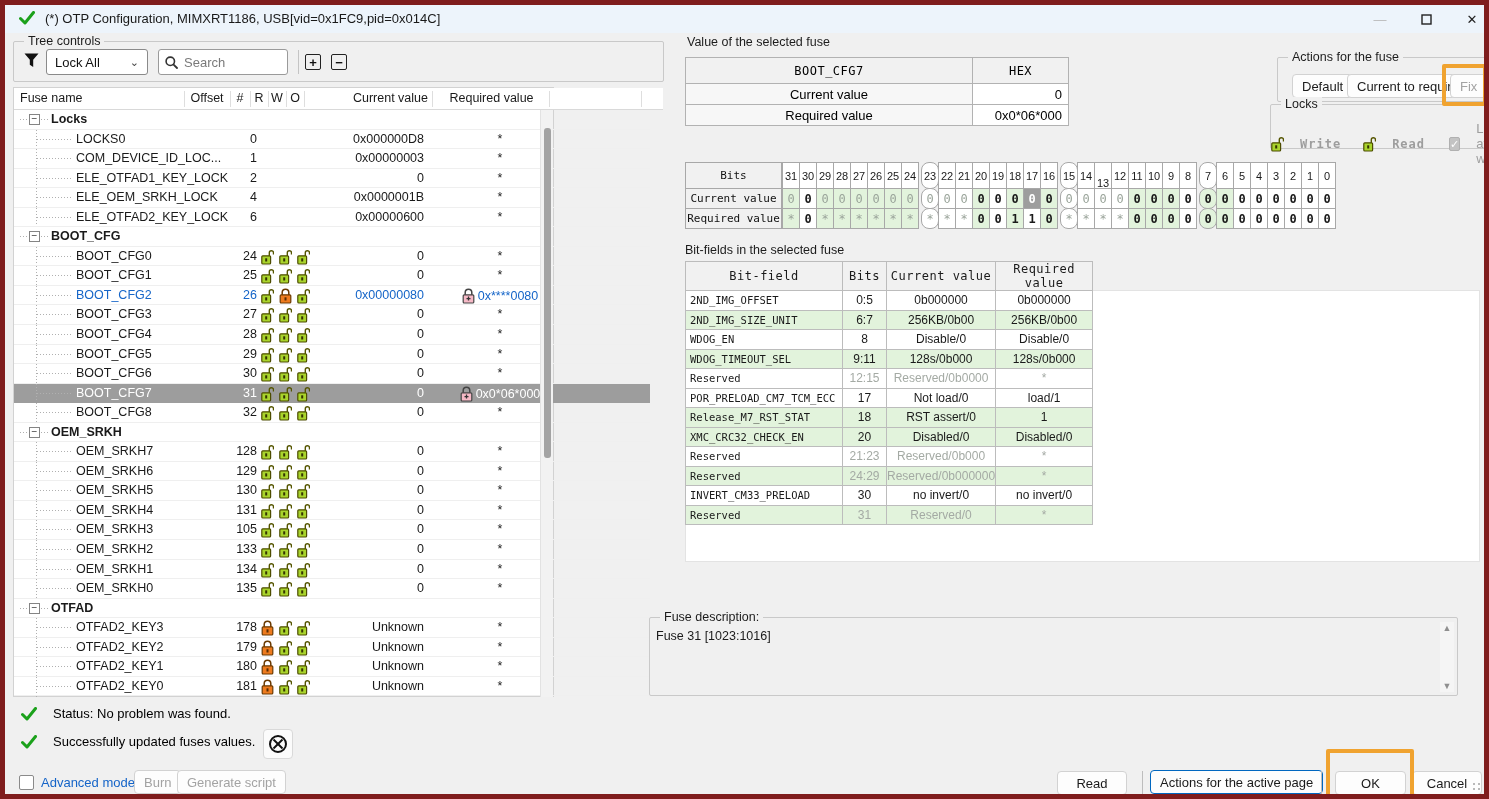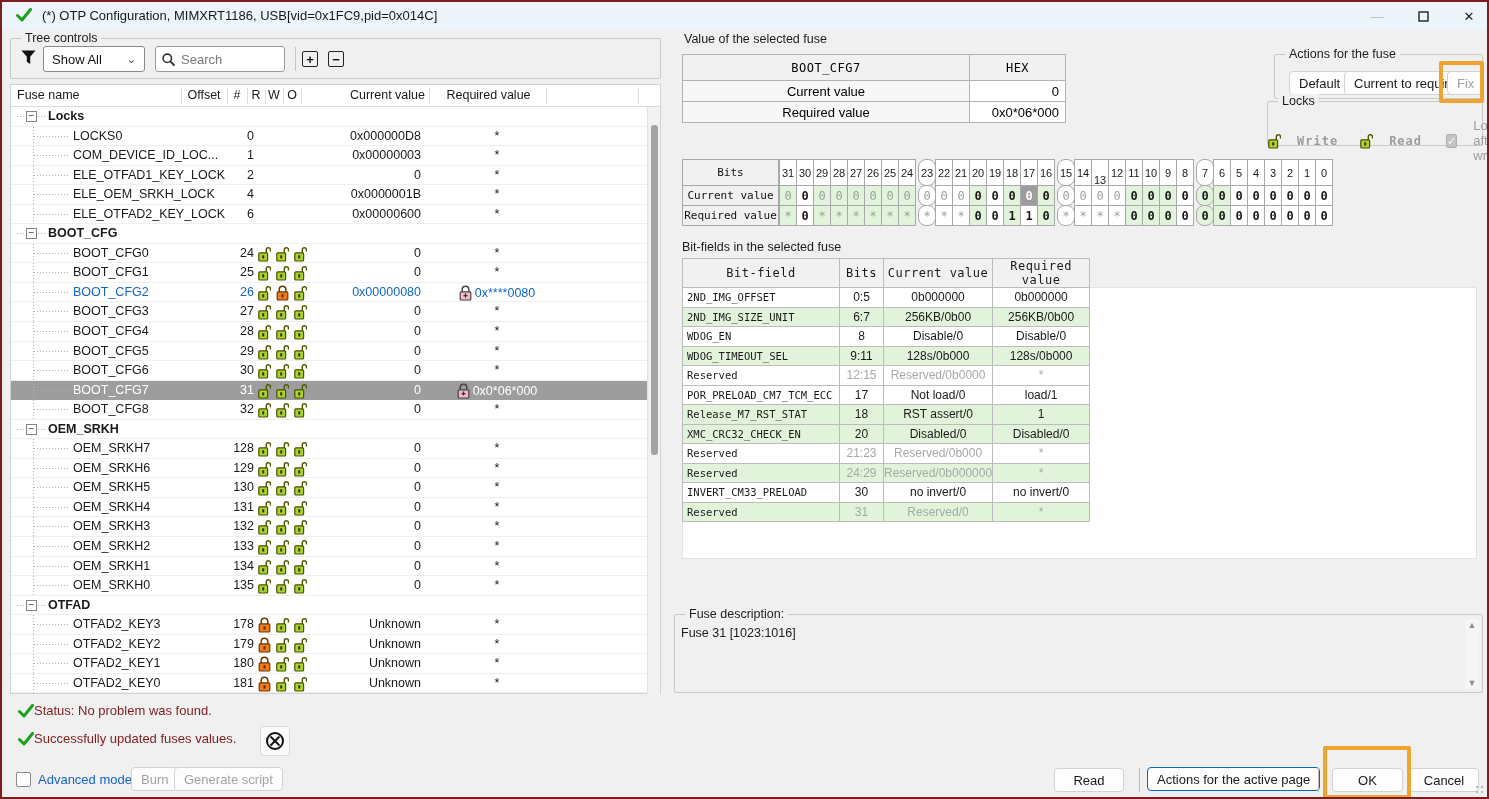--- a/index.html
+++ b/index.html
@@ -1,19 +1,19 @@
 <!DOCTYPE html>
 <html><head>
 <meta charset="utf-8">
 <style>
   * { margin:0; padding:0; box-sizing:border-box; }
   html,body { background:#d8d8d8; }
   body { font-family:"Liberation Sans", sans-serif; }
   #app { position:relative; width:1489px; height:799px; background:#f0f0f0; overflow:hidden;
-         border:2px solid #7f1d1d; }
+         border:5px solid #7f1d1d; }
 
   
   #titlebar { position:absolute; left:0; top:0; width:1489px; height:28px; background:#edf4fb; }
   #title-check { position:absolute; left:14px; top:6px; }
   #title-text { position:absolute; left:40px; top:6px; font-size:13px; color:#191919; }
   .winbtn { position:absolute; top:0; width:46px; height:28px; display:flex; align-items:center; justify-content:center;
             font-size:13px; color:#222; cursor:default; }
   #btn-min { left:1352px; color:#b9b9b9; }
   #btn-max { left:1398px; }
   #btn-close { left:1444px; }
@@ -32,21 +32,21 @@
                 border-radius:3px; display:flex; align-items:center; padding:0 6px; gap:6px; }
   #search-box input { border:none; outline:none; width:90px; font-size:13px; color:#333; font-family:"Liberation Sans",sans-serif; }
   #search-box input::placeholder { color:#7a7a7a; }
   #tree-sep { position:absolute; left:284px; top:8px; width:1px; height:24px; background:#c4c4c4; }
   .sq-btn { position:absolute; top:12px; width:16px; height:16px; border:1.5px solid #222; border-radius:2px; background:transparent;
             display:flex; align-items:center; justify-content:center; font-size:13px; font-weight:bold; color:#111; line-height:1; }
   #btn-expand { left:291px; }
   #btn-collapse { left:317px; }
 
   
-  #fuse-table { position:absolute; left:8px; top:82px; width:651px; height:610px; background:#fff; border:1px solid #d2d2d2;padding-left:37px; }
+  #fuse-table { position:absolute; left:8px; top:82px; width:541px; height:610px; background:#fff; border:1px solid #d2d2d2;padding-left:37px; }
   #fuse-header { position:absolute; left:0; top:0; width:649px; height:22px; border-bottom:1px solid #d9d9d9; background:#fff; font-size:12.5px; color:#1a1a1a; }
   #fuse-header span { position:absolute; top:3px; white-space:nowrap; }
   .hsep { position:absolute; top:3px; width:1px; height:16px; background:#dedede; }
   #fuse-rows { position:absolute; left:0; top:22px; width:636px; height:587px; overflow:hidden; }
   .frow { position:relative; width:100%; height:19.55px; border-bottom:1px solid #efefef; font-size:12.5px; color:#1a1a1a; }
   .frow .vline { position:absolute; left:22px; top:0; width:1px; height:100%;
                  background:repeating-linear-gradient(to bottom,#b0b0b0 0 1px,transparent 1px 3px); }
   .frow .hline { position:absolute; left:23px; top:9px; width:34px; height:1px;
                  background:repeating-linear-gradient(to right,#b0b0b0 0 1px,transparent 1px 3px); }
   .frow .fname { position:absolute; left:62px; top:2px; white-space:nowrap; }
@@ -113,27 +113,27 @@
   #bitfields-bg { position:absolute; left:680px; top:285px; width:795px; height:272px; background:#fff; border:1px solid #e3e3e3; }
   #bitfields-table { position:absolute; left:680px; top:256px; }
   #bitfields-table td { border:1px solid #bcbcbc; font-size:12px; color:#1a1a1a; height:19.5px; text-align:center; background:#fff; }
   #bitfields-table tr.head td { background:#f1f1f1; font-family:"DejaVu Sans Mono",monospace; font-size:12px; height:29px; letter-spacing:.5px; }
   #bitfields-table td.name { font-family:"DejaVu Sans Mono",monospace; font-size:10.5px; text-align:left; padding-left:4px; }
   #bitfields-table tr.green td { background:#e2f3dc; }
   #bitfields-table tr.res td:not(.name) { color:#a4aaa4; }
   #bitfields-table tr.res td.name { color:#1a1a1a; }
 
   
-  #gb-desc { left:672px; top:612px; width:809px; height:79px; }
+  #gb-desc { left:644px; top:612px; width:809px; height:79px; }
   #desc-text { position:absolute; left:6px; top:11px; font-size:12.5px; color:#1a1a1a; }
   #desc-scroll { position:absolute; right:3px; top:4px; width:14px; height:70px; background:#f5f5f5; }
   #desc-scroll .arr { position:absolute; left:0; width:14px; height:12px; color:#8f8f8f; font-size:9px; text-align:center; line-height:12px; }
 
   
-  .statline { position:absolute; display:flex; align-items:center; gap:0; font-size:13px; color:#7f1d1d; }
+  .statline { position:absolute; display:flex; align-items:center; gap:16px; font-size:13px; color:#000000; }
   #stat1 { left:16px; top:701px; }
   #stat2 { left:16px; top:729px; }
   #btn-dismiss { position:absolute; left:258px; top:724px; width:30px; height:30px; background:#fbfbfb; border:1px solid #d9d9d9;
                  border-radius:4px; display:flex; align-items:center; justify-content:center; }
 
   
   #chk-adv { position:absolute; left:14px; top:770px; width:15px; height:15px; border:1px solid #8a8a8a; border-radius:2px; background:#fff; }
   #lbl-adv { position:absolute; left:36px; top:770px; font-size:13px; color:#1464c8; }
   #btn-burn { position:absolute; left:129px; top:765px; }
   #btn-genscript { position:absolute; left:172px; top:765px; }
@@ -175,21 +175,21 @@
   </div>
 
   <div class="gb" id="gb-tree">
     <span class="gb-label">Tree controls</span>
     <span id="filter-icon">
       <svg width="15" height="15" viewBox="0 0 15 15">
           <path d="M0.5 0.5 H14.5 L9.2 6.8 V14 L5.8 11.8 V6.8 Z" fill="#111"></path>
         </svg>
     </span>
     <div id="combo-show">
-      <span>Show All</span>
+      <span>Lock All</span>
       <span class="chev">⌄</span>
     </div>
     <div id="search-box">
       <span>
         <svg width="13" height="13" viewBox="0 0 13 13">
             <circle cx="5.3" cy="5.3" r="4.2" fill="none" stroke="#333" stroke-width="1.6"></circle>
             <line x1="8.6" y1="8.6" x2="12" y2="12" stroke="#333" stroke-width="1.8" stroke-linecap="round"></line>
           </svg>
       </span>
       <input type="text" placeholder="Search" style="">
@@ -728,21 +728,21 @@
           </span>
           <span class="fcur">0</span>
           <span class="freq">
             <span>*</span>
           </span>
         </div>
         <div class="frow">
           <i class="vline"></i>
           <i class="hline"></i>
           <span class="fname">OEM_SRKH3</span>
-          <span class="foff">132</span>
+          <span class="foff">105</span>
           <span class="flocks">
             <span>
               <svg width="13" height="16" viewBox="0 0 13 16">
                 <path d="M8.3 7 V3.8 a2.1 2.1 0 0 1 4.2 0 V5.6" fill="none" stroke="#555500" stroke-width="1.4"></path>
                 <rect x="0.8" y="6.8" width="8.8" height="8.2" rx="1" fill="#a9d42c" stroke="#4d4d00" stroke-width="1.2"></rect>
                 <rect x="4.2" y="9.3" width="2" height="3.2" fill="#333300"></rect>
               </svg>
             </span>
             <span>
               <svg width="13" height="16" viewBox="0 0 13 16">

